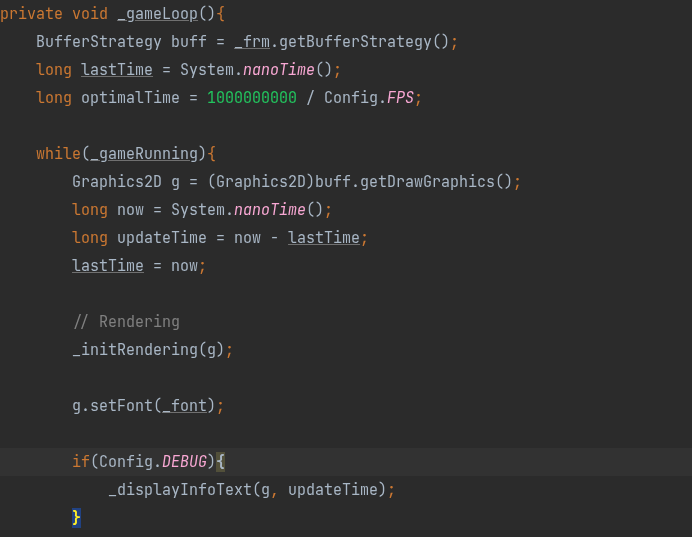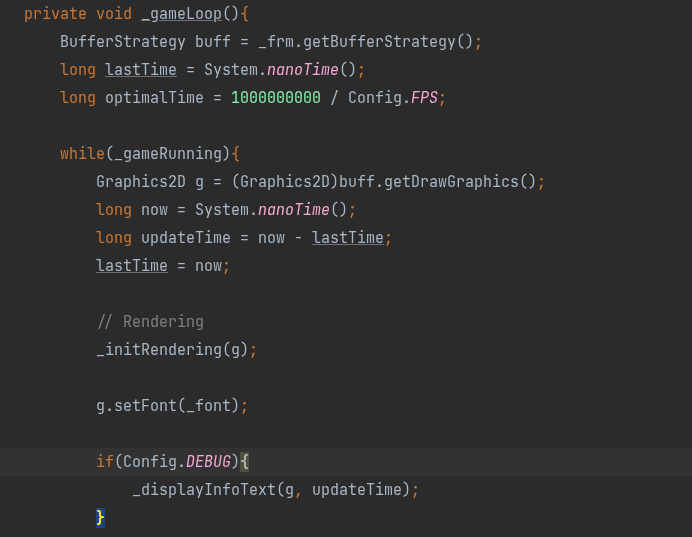--- a/index.html
+++ b/index.html
@@ -10,33 +10,32 @@
     font-size: 15px;
     line-height: 28px;
     color: #a9b7c6;
     overflow: hidden;
   }
   .editor {
     padding-top: 0;
     white-space: pre;
   }
   .line {
-    padding-left: 24px;
     height: 28px;
   }
   .line.highlight {
     background: #323232;
   }
   .kw   { color: #cc7832; }          
-  .num  { color: #86efac; }          
+  .num  { color: #22c55e; }          
   .static { color: #f9a8d4; font-style: italic; } 
   .comment { color: #808080; margin-top: 23px; }
   .semi { color: #cc7832; }          
   .mut  { text-decoration: underline; text-decoration-color: #707070; } 
-  .field { text-decoration-color: #707070; }
+  .field { text-decoration: underline; text-decoration-color: #707070; }
   .plain { color: #a9b7c6; }
   .warnbrace {
     background: #52503a;
     color: #a9b7c6;
     font-weight: bold;
   }
   .caret-brace {
     background: #214283;
     color: #ffef28;
     font-weight: bold;

